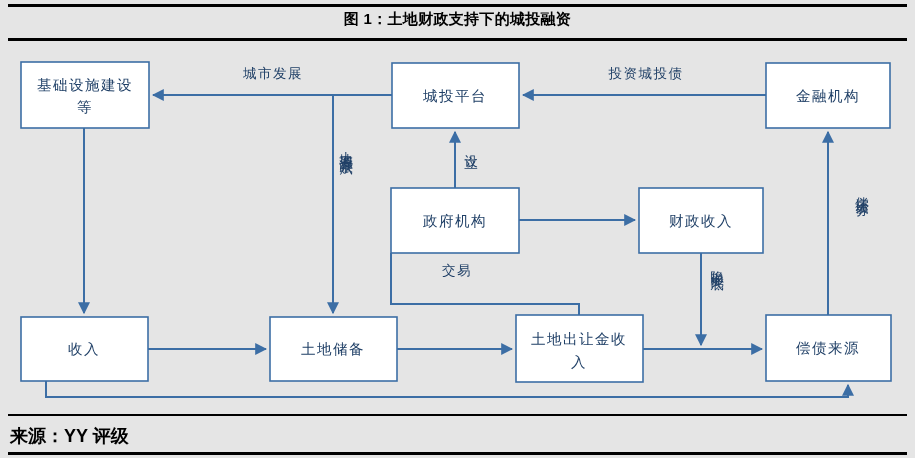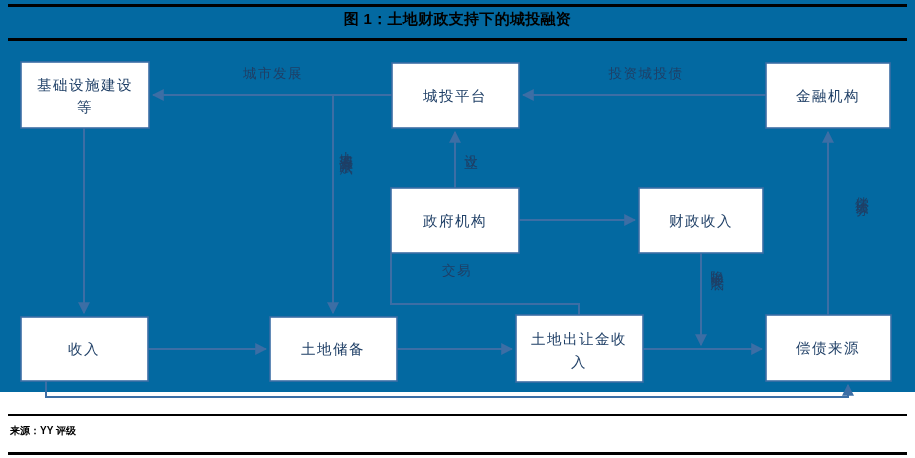--- a/index.html
+++ b/index.html
@@ -9,22 +9,22 @@
   }
   body {
     width: 915px;
     height: 458px;
     font-family: "Liberation Serif", "DejaVu Serif", serif;
     overflow: hidden;
   }
   #page {
     position: relative;
     width: 915px;
-    height: 392px;
-    background: #0369a1;
+    height: 458px;
+    background: #e5e5e5;
     box-sizing: border-box;
   }
   .rule {
     position: absolute;
     left: 8px;
     right: 8px;
     height: 3px;
     background: #000000;
   }
   .rule-top    { top: 4px; }
@@ -43,21 +43,21 @@
     font-size: 15px;
     color: #000000;
     letter-spacing: 0.3px;
   }
   #source-note {
     position: absolute;
     top: 424px;
     left: 10px;
     font-family: "Liberation Sans", "DejaVu Sans", sans-serif;
     font-weight: bold;
-    font-size: 10px;
+    font-size: 18px;
     color: #000000;
   }
   #diagram-canvas {
     position: absolute;
     top: 42px;
     left: 1px;
     width: 915px;
     height: 370px;
   }
   svg { display: block; }

